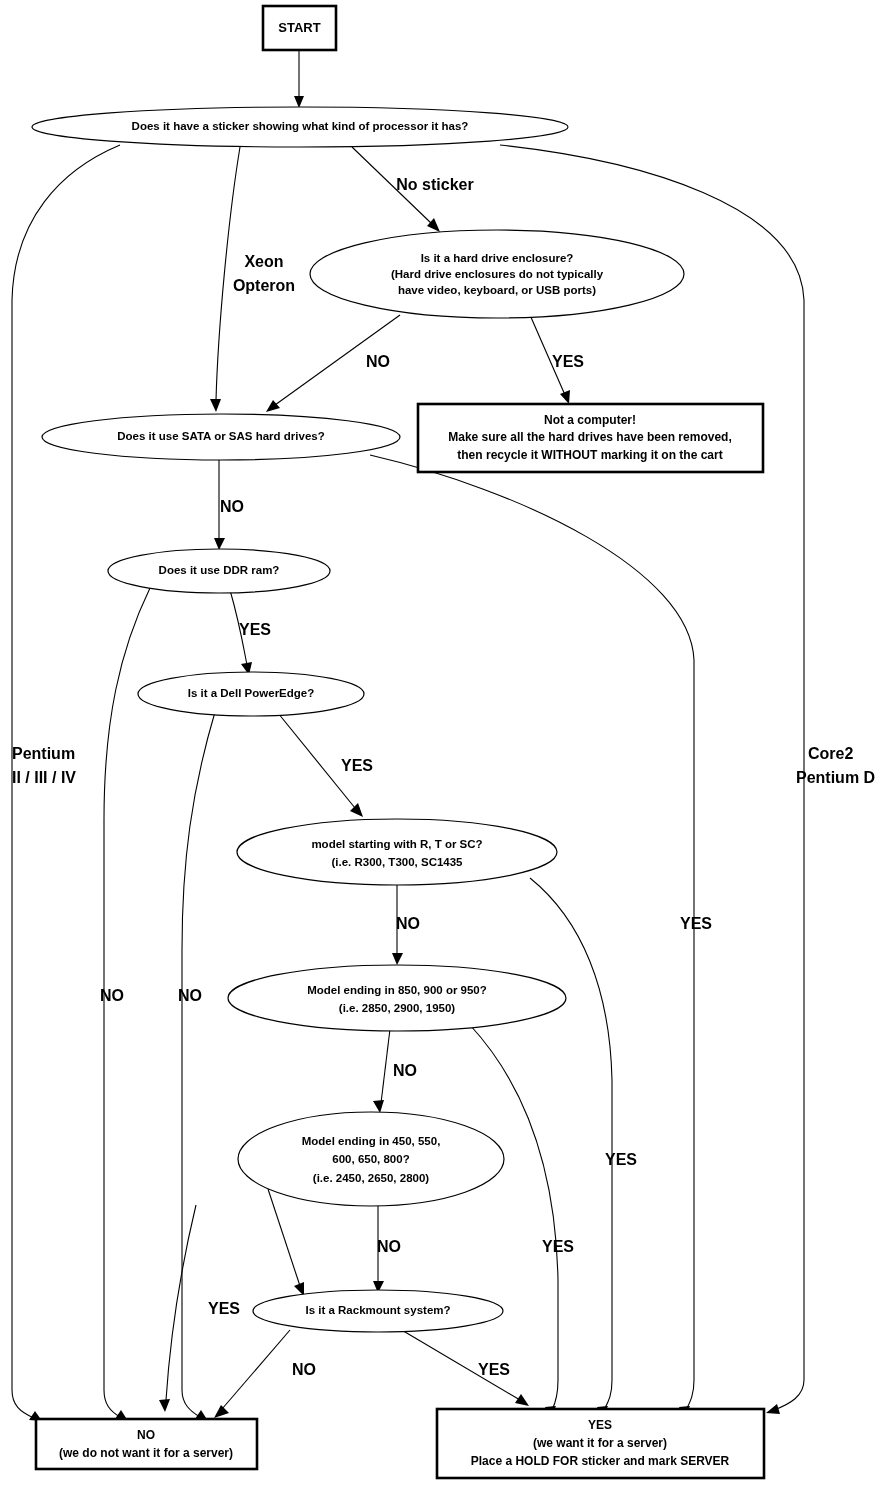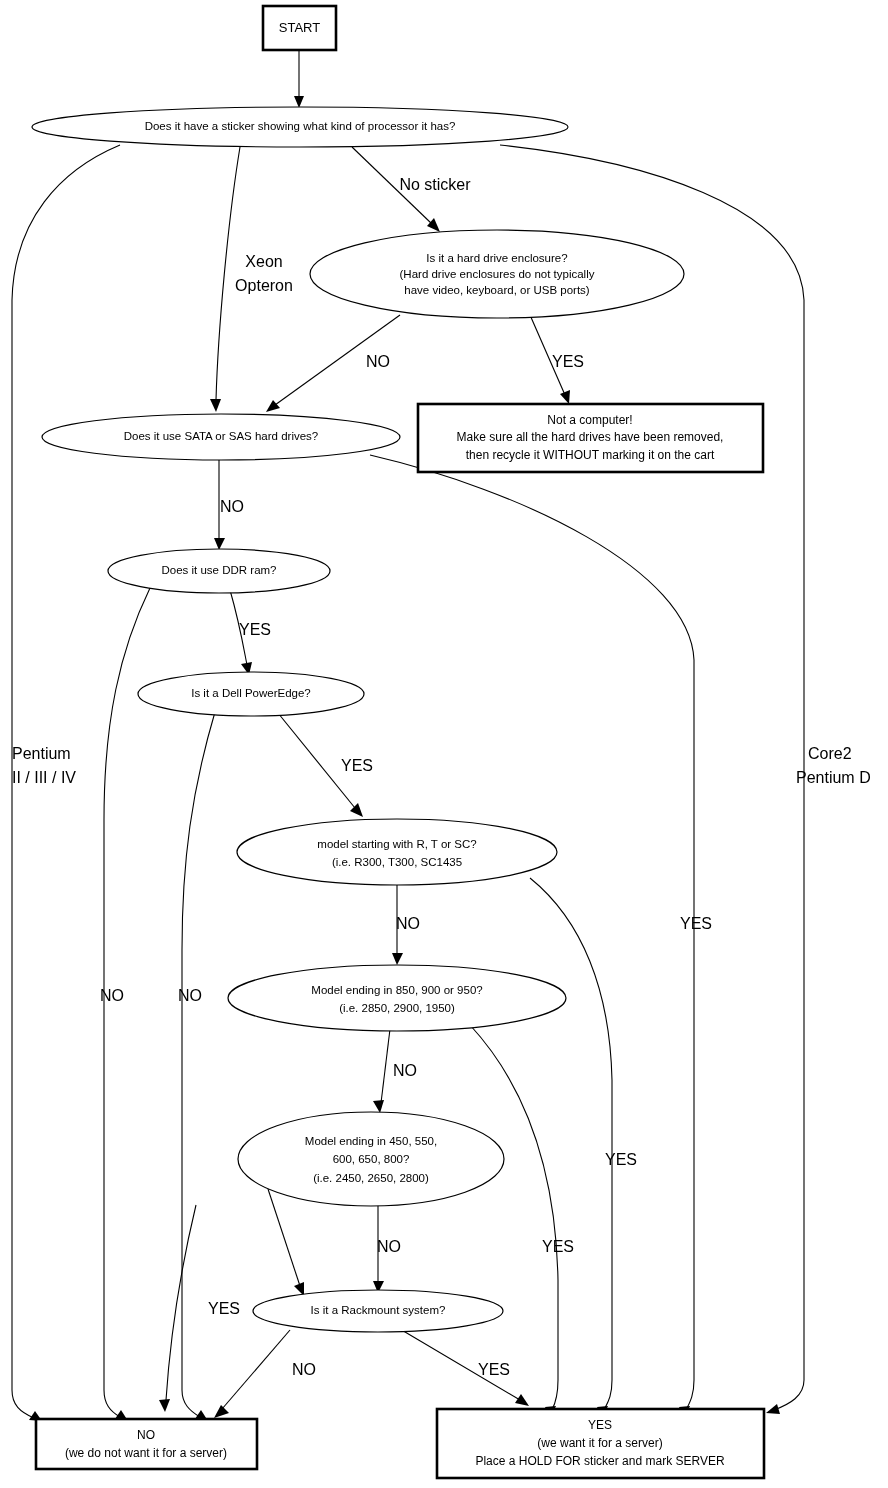--- a/index.html
+++ b/index.html
@@ -1,18 +1,18 @@
 <!DOCTYPE html>
 <html><head>
 <meta charset="utf-8">
 <style>
   html,body{margin:0;padding:0;background:#ffffff;}
   body{width:888px;height:1488px;overflow:hidden;
        font-family:"Liberation Sans","DejaVu Sans",sans-serif;}
-  #chart-root{position:relative;width:888px;height:1488px;}
+  #chart-root{position:relative;width:888px;height:1488px;font-weight:bold;}
   svg{display:block;}
   .node-shape{fill:#ffffff;stroke:#000000;}
   .ellipse-shape{stroke-width:1.2;}
   .box-shape{stroke-width:2.6;}
   .edge{fill:none;stroke:#000000;stroke-width:1.1;}
   .arrowhead{fill:#000000;stroke:none;}
   .node-text{font-size:11.5px;fill:#000000;text-anchor:middle;dominant-baseline:middle;}
   .box-text{font-size:12px;fill:#000000;text-anchor:middle;dominant-baseline:middle;}
   .start-text{font-size:13px;fill:#000000;text-anchor:middle;dominant-baseline:middle;}
   .edge-label{font-size:16px;fill:#000000;text-anchor:middle;dominant-baseline:middle;}

